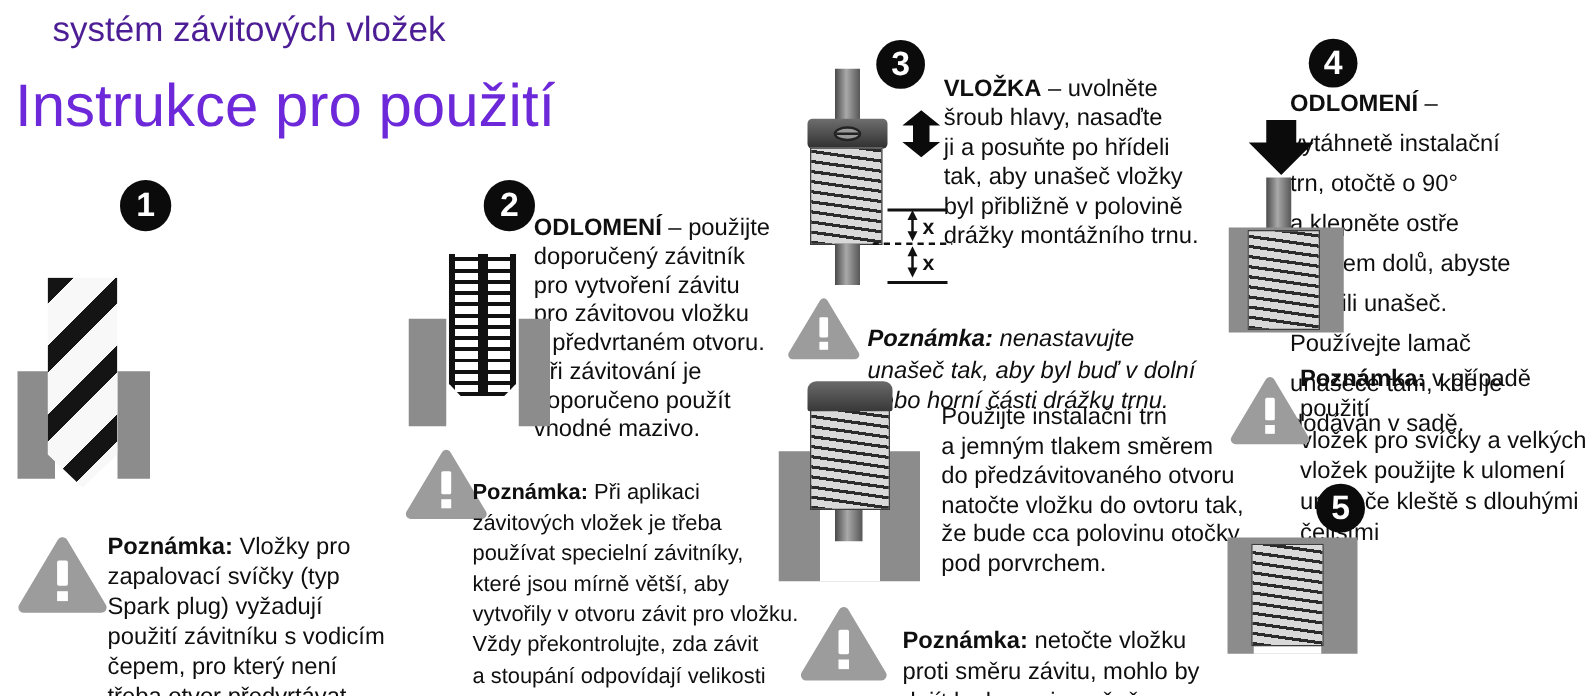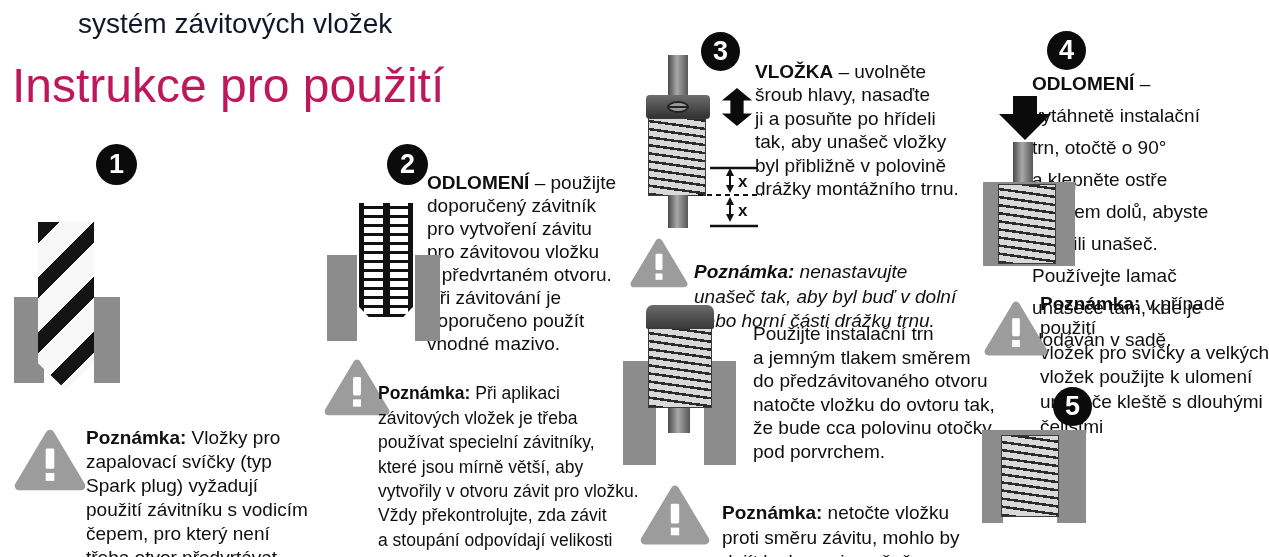--- a/index.html
+++ b/index.html
@@ -1,22 +1,22 @@
 <!DOCTYPE html>
 <html><head>
 <meta charset="utf-8">
 <style>
   html,body{margin:0;padding:0;background:#fff;}
   #canvas{position:relative;width:1269px;height:557px;background:#fff;overflow:hidden;
           font-family:"Liberation Sans","DejaVu Sans",sans-serif;color:#0f0f0f;}
   .abs{position:absolute;}
   .txt{font-size:19px;line-height:23px;white-space:pre-line;color:#0f0f0f;}
   .b{font-weight:bold;}
-  .kicker{font-size:28px;color:#0f172a;margin-left:36px;}
-  .title{font-size:48px;color:#be185d;letter-spacing:0;}
+  .kicker{font-size:28px;color:#4c1d95;}
+  .title{font-size:48px;color:#6d28d9;letter-spacing:0;}
   .badge{width:41px;height:41px;border-radius:50%;background:#0b0b0b;color:#fff;
          font-weight:bold;font-size:27px;display:flex;align-items:center;justify-content:center;}
   .blockg{background:#8c8c8c;}
   .coil{background-color:#d9d9d9;
         background-image:repeating-linear-gradient(8deg,#2b2b2b 0 2.5px,rgba(0,0,0,0) 2.5px 8px);
         border:1px solid #3c3c3c;box-sizing:border-box;}
   .rod{background:linear-gradient(90deg,#4a4a4a,#a9a9a9 45%,#565656);}
   .drill{background-color:#f8f8f8;
          background-image:repeating-linear-gradient(135deg,#141414 0 15px,#f8f8f8 15px 39px);
          clip-path:polygon(0 0,100% 0,100% 84%,50% 100%,0 84%);}

